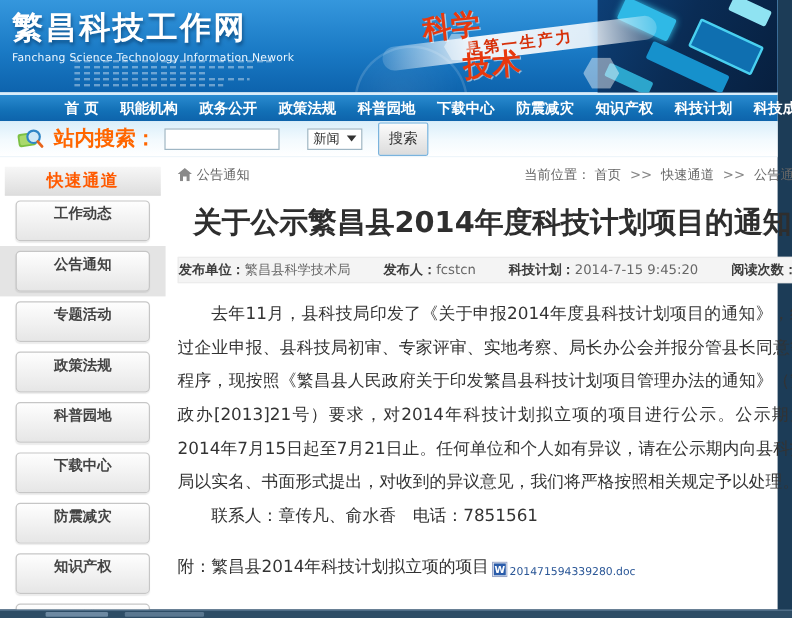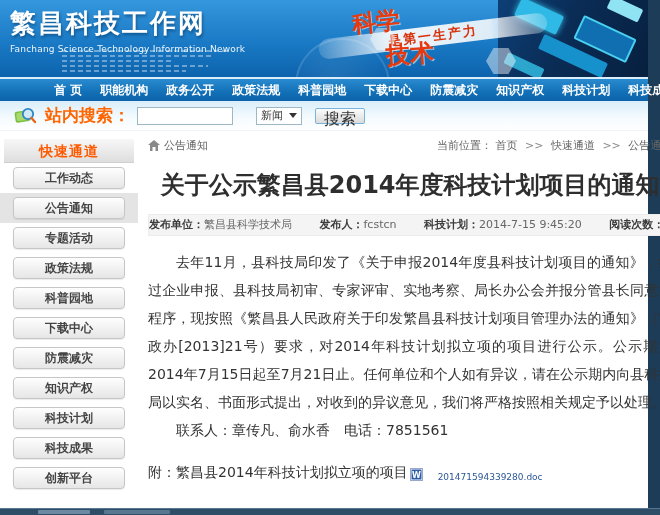--- a/index.html
+++ b/index.html
@@ -74,36 +74,36 @@
     border-bottom:1px solid #eef5fa;
   }
   .search-label { color:#ff6600; font-size:17px; font-weight:bold; }
   .search-input { width:96px; height:18px; border:1px solid #9fb6c4; background:#fff; font-size:11px; padding:0 3px; }
   .search-select {
     margin-left:16px; width:46px; height:18px; border:1px solid #9fb6c4; background:#fff;
     display:flex; align-items:center; justify-content:space-between; padding:0 4px; font-size:11px; color:#333; cursor:pointer;
   }
   .arrow-down { width:0; height:0; border-left:4px solid transparent; border-right:4px solid transparent; border-top:5px solid #333; }
   .search-btn {
-    margin-left:6px; height:16px; padding:0 8px; font-size:16px; color:#333;
+    margin-left:6px; height:28px; padding:0 8px; font-size:12px; color:#333;
     background:linear-gradient(180deg,#fbfbfb,#dcdcdc); border:1px solid #7ab3dd; border-radius:2px; cursor:pointer;
   }
 
   
   .content { display:flex; align-items:flex-start; }
   .sidebar { width:138px; flex:none; padding-top:8px; }
   .sidebar-header {
     height:24px; line-height:24px; text-align:center; margin:0 4px;
     background:linear-gradient(180deg,#f7f7f7,#dedede); border-bottom:1px solid #cfcfcf;
     color:#ff5a00; font-size:14px; font-weight:bold; letter-spacing:1px;
   }
   .side-row { padding:4px 0; }
   .side-row.active { background:#e4e4e4; }
   .side-btn {
-    display:block; width:112px; margin:0 auto; height:22px; line-height:20px; text-align:center;
+    display:block; width:112px; margin:0 auto; height:34px; line-height:20px; text-align:center;
     font-size:12px; font-weight:bold; color:#444; text-decoration:none;
     border:1px solid #c6c6c6; border-radius:4px;
     background:linear-gradient(180deg,#fefefe,#e6e6e6);
     box-shadow:0 1px 1px rgba(0,0,0,.08);
   }
 
   .article-col { flex:1; padding:0 12px 0 10px; }
   .crumb-row { display:flex; justify-content:space-between; align-items:center; padding-top:7px; font-size:11px; color:#666; }
   .crumb-left { display:flex; align-items:center; gap:4px; }
   .crumb-right a { color:#666; text-decoration:none; }
@@ -111,21 +111,21 @@
   .art-title { margin:16px 0 0; font-size:24px; font-weight:bold; color:#2e2e2e; text-align:center; }
   .meta {
     margin-top:13px; background:#f4f4f4; border:1px solid #ececec;
     height:22px; line-height:20px; font-size:11px; text-align:center; color:#666; white-space:nowrap;
   }
   .meta b { color:#3c3c3c; margin-left:24px; }
   .body-p { margin:12px 0 0; font-size:14px; line-height:28px; color:#333; text-indent:2em; text-align:justify; }
   .contact { margin:0; font-size:14px; line-height:28px; color:#333; text-indent:2em; }
   .attach { margin:20px 0 0; font-size:14px; color:#333; display:flex; align-items:flex-end; }
   .attach a { color:#333; text-decoration:none; }
-  .attach .file { font-size:9px; color:#2b5797; margin-left:14px; }
+  .attach .file { font-size:9px; color:#2b5797; margin-left:1px; }
   .word-ico { flex:none; margin:0 1px 1px 2px; }
 
   
   .footerbar { position:absolute; left:0; bottom:0; width:660px; height:7px; background:#2e4d66; border-top:1px solid #587690; }
   .fseg { position:absolute; top:1px; height:4px; background:#6d89a2; border-radius:1px; }
   .fs1 { left:38px; width:52px; }
   .fs2 { left:104px; width:66px; opacity:.7; }
 </style>
 </head>
 <body>

